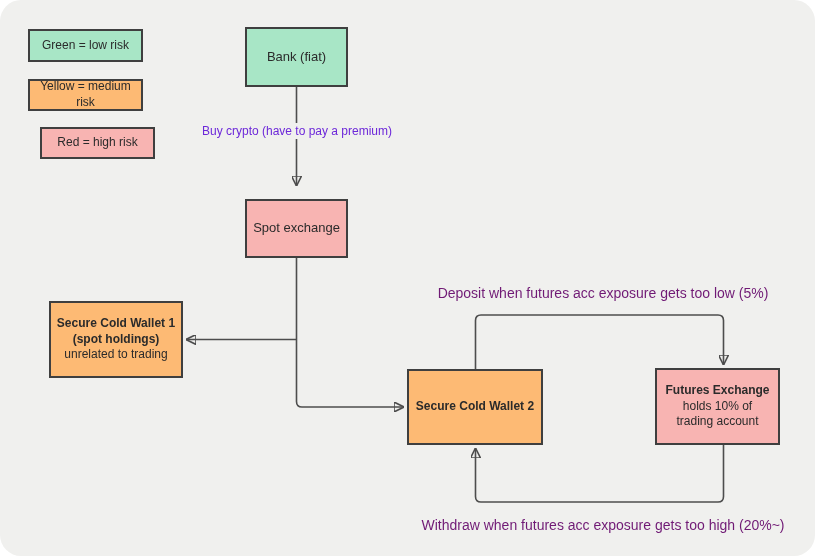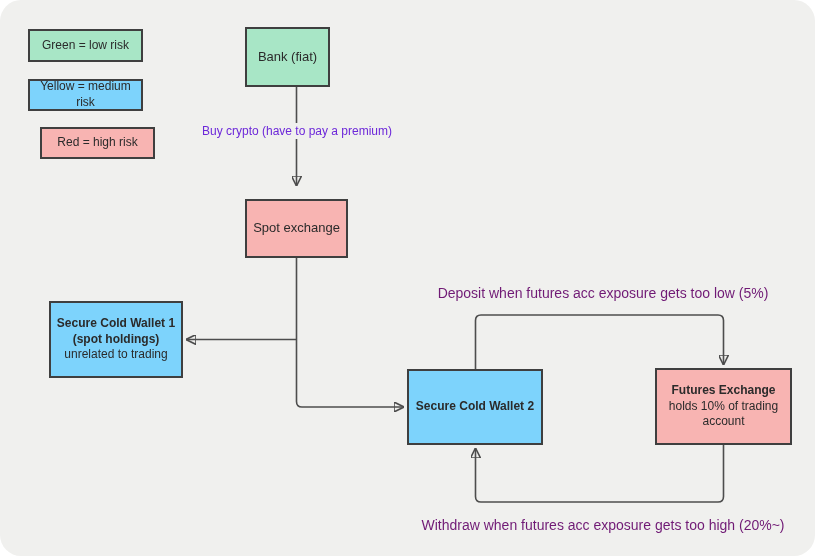--- a/index.html
+++ b/index.html
@@ -28,21 +28,21 @@
     border: 2px solid #3f3f3f;
     display: flex;
     flex-direction: column;
     align-items: center;
     justify-content: center;
     text-align: center;
     color: #2b2b2b;
     line-height: 1.3;
   }
   .fill-green  { background: #a8e6c6; }
-  .fill-yellow { background: #7dd3fc; }
+  .fill-yellow { background: #fdba74; }
   .fill-pink   { background: #f8b4b2; }
   .legend-box { font-size: 12px; }
   .simple-label { font-size: 13px; }
   .node-title {
     font-size: 12px;
     font-weight: bold;
     white-space: pre-line;
   }
   .node-body {
     font-size: 12px;
@@ -86,39 +86,39 @@
   <div class="node fill-green legend-box" style="left:28px; top:29px; width:115px; height:33px;">
     <span>Green = low risk</span>
   </div>
   <div class="node fill-yellow legend-box" style="left:28px; top:79px; width:115px; height:32px;">
     <span>Yellow = medium risk</span>
   </div>
   <div class="node fill-pink legend-box" style="left:40px; top:127px; width:115px; height:32px;">
     <span>Red = high risk</span>
   </div>
 
-  <div class="node fill-green simple-label" style="left:245px; top:27px; width:85px; height:60px;">
+  <div class="node fill-green simple-label" style="left:245px; top:27px; width:103px; height:60px;">
     <span>Bank (fiat)</span>
   </div>
 
   <div class="node fill-pink simple-label" style="left:245px; top:199px; width:103px; height:59px;">
     <span>Spot exchange</span>
   </div>
 
   <div class="node fill-yellow" style="left:49px; top:301px; width:134px; height:77px;">
     <div class="node-title">Secure Cold Wallet 1
 (spot holdings)</div>
     <div class="node-body">unrelated to trading</div>
   </div>
 
   <div class="node fill-yellow" style="left:407px; top:369px; width:136px; height:76px;">
     <div class="node-title">Secure Cold Wallet 2</div>
   </div>
 
-  <div class="node fill-pink" style="left:655px; top:368px; width:137px; height:77px;">
+  <div class="node fill-pink" style="left:655px; top:368px; width:125px; height:77px;">
     <div class="node-title">Futures Exchange</div>
     <div class="node-body">holds 10% of trading account</div>
   </div>
 
   <div class="edge-label small" style="left:297px; top:123px;">Buy crypto (have to pay a premium)</div>
   <div class="edge-label big" style="left:603px; top:285px;">Deposit when futures acc exposure gets too low (5%)</div>
   <div class="edge-label big" style="left:603px; top:517px;">Withdraw when futures acc exposure gets too high (20%~)</div>
 
 </div>
 

